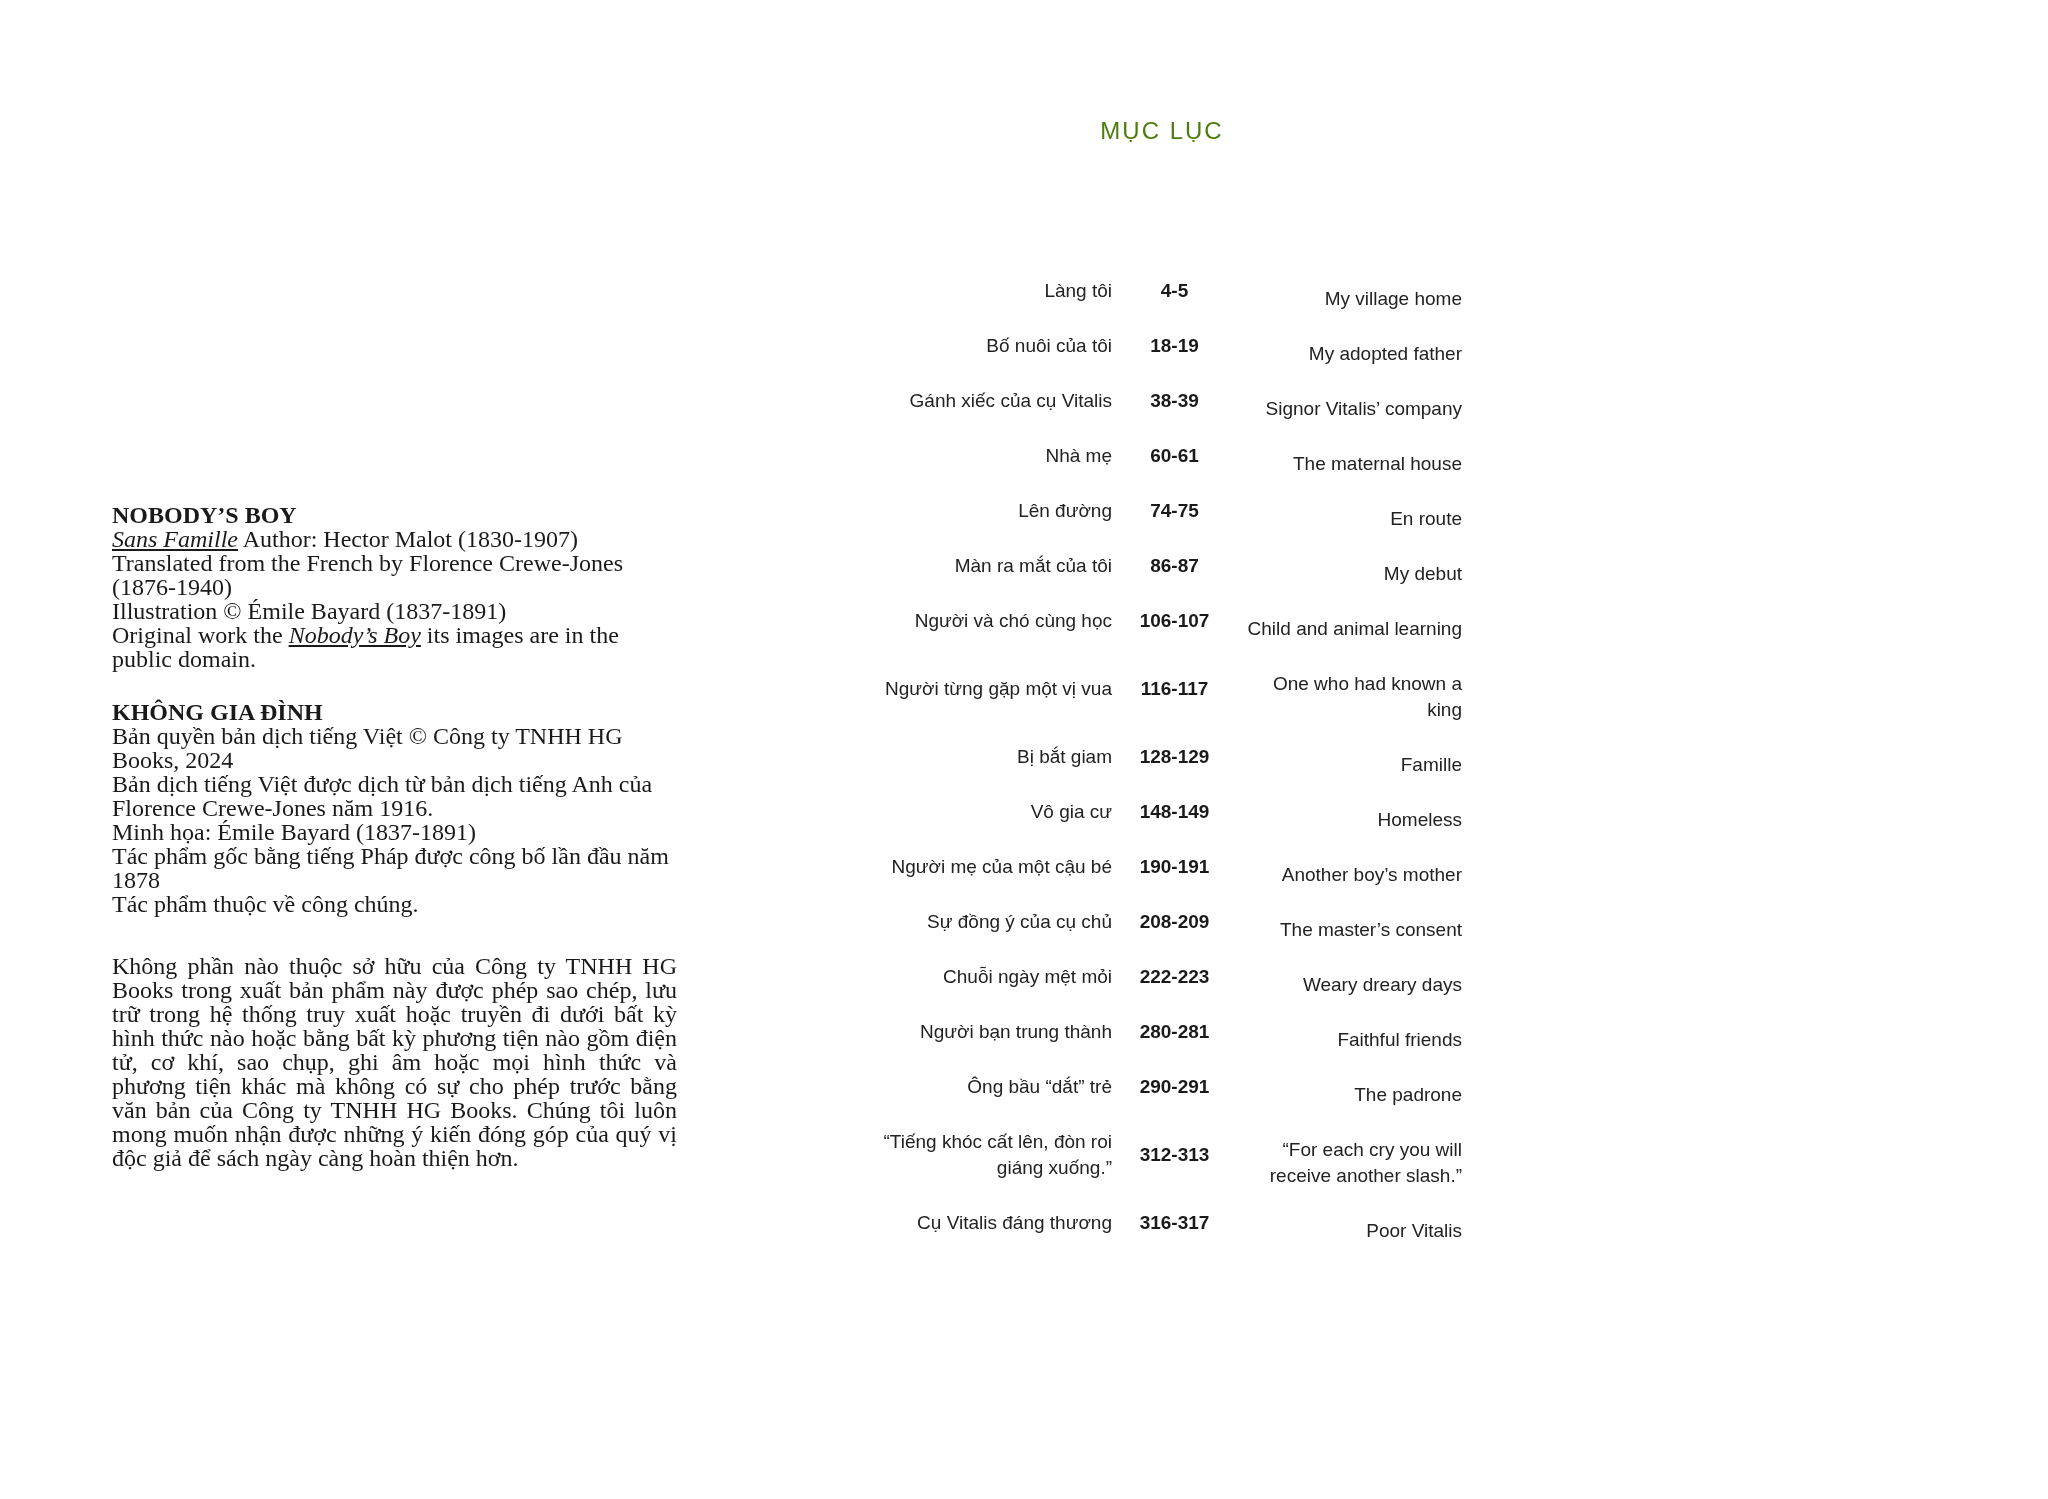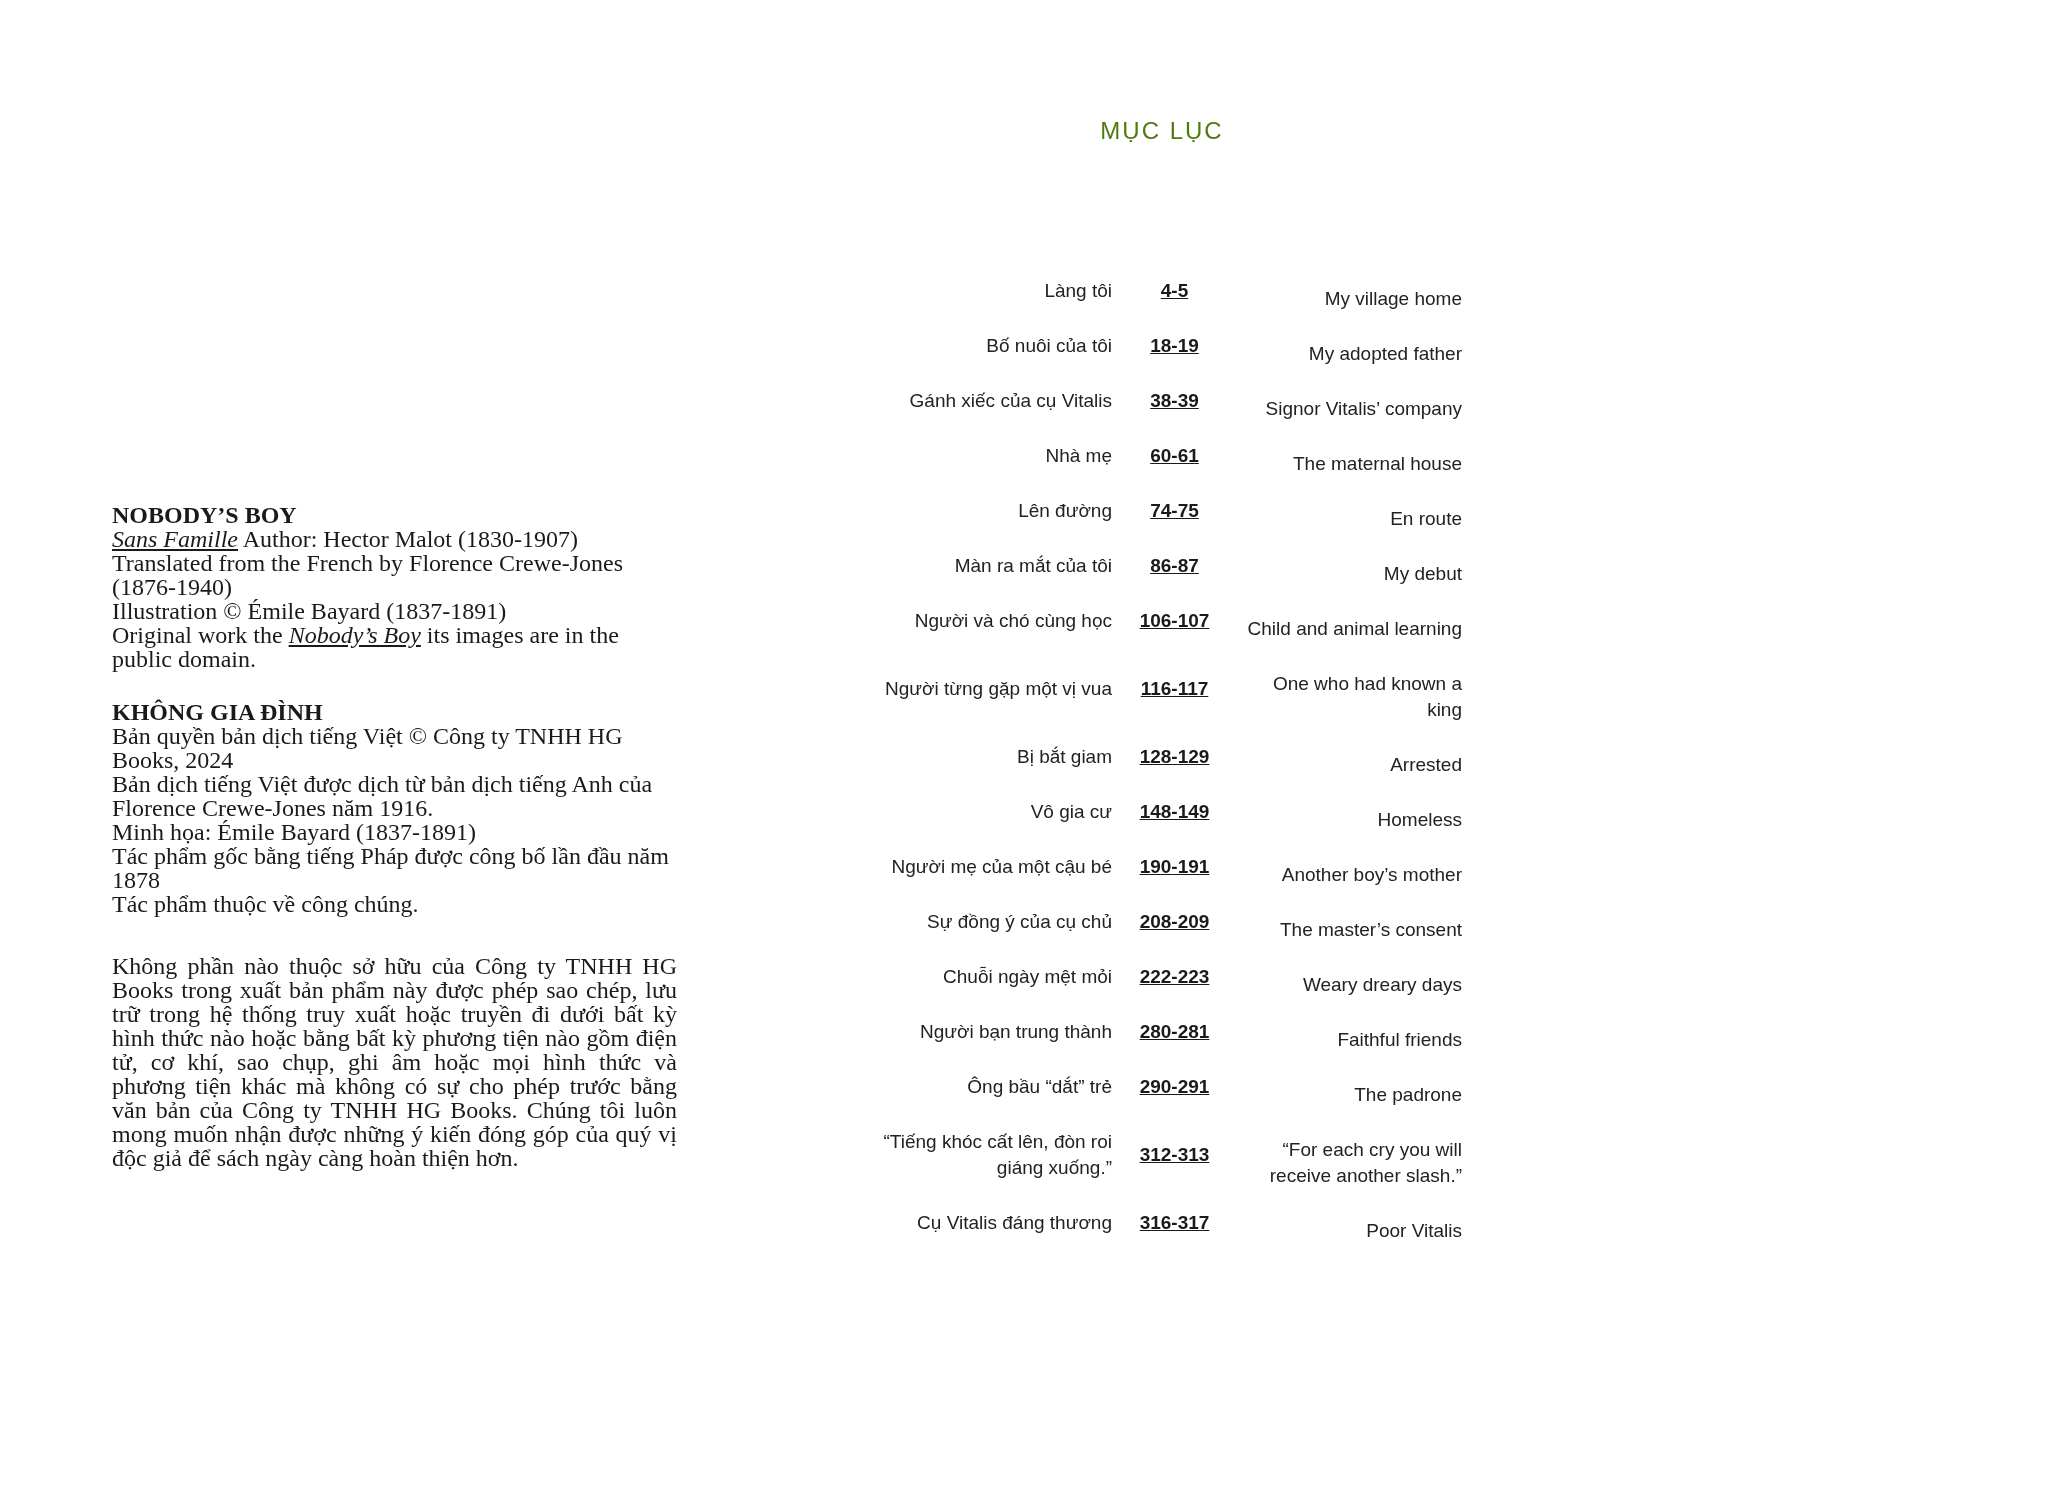--- a/index.html
+++ b/index.html
@@ -51,21 +51,21 @@
   .toc-row {
     display: grid;
     grid-template-columns: 250px 125px 225px;
     align-items: center;
     min-height: 40px;
     padding: 6px 0;
     font-size: 19px;
     line-height: 26px;
   }
   .toc-vi { text-align: right; }
-  .toc-pages { text-align: center; font-weight: 700; color: #1a1a1a; text-decoration: underline; }
+  .toc-pages { text-align: center; font-weight: 700; color: #1a1a1a; }
   .toc-en { text-align: right; margin-top: 17px; }
 </style>
 </head>
 <body>
 
 <div class="left-page">
 
   <div class="colophon-block">
     <p class="colophon-title">NOBODY’S BOY</p>
     <p class="colophon-line"><em>Sans Famille</em><span> Author: Hector Malot (1830-1907)</span></p>
@@ -137,21 +137,21 @@
 
     <div class="toc-row">
       <div class="toc-vi">Người từng gặp một vị vua</div>
       <div class="toc-pages">116-117</div>
       <div class="toc-en">One who had known a king</div>
     </div>
 
     <div class="toc-row">
       <div class="toc-vi">Bị bắt giam</div>
       <div class="toc-pages">128-129</div>
-      <div class="toc-en">Arrested</div>
+      <div class="toc-en">Famille</div>
     </div>
 
     <div class="toc-row">
       <div class="toc-vi">Vô gia cư</div>
       <div class="toc-pages">148-149</div>
       <div class="toc-en">Homeless</div>
     </div>
 
     <div class="toc-row">
       <div class="toc-vi">Người mẹ của một cậu bé</div>

